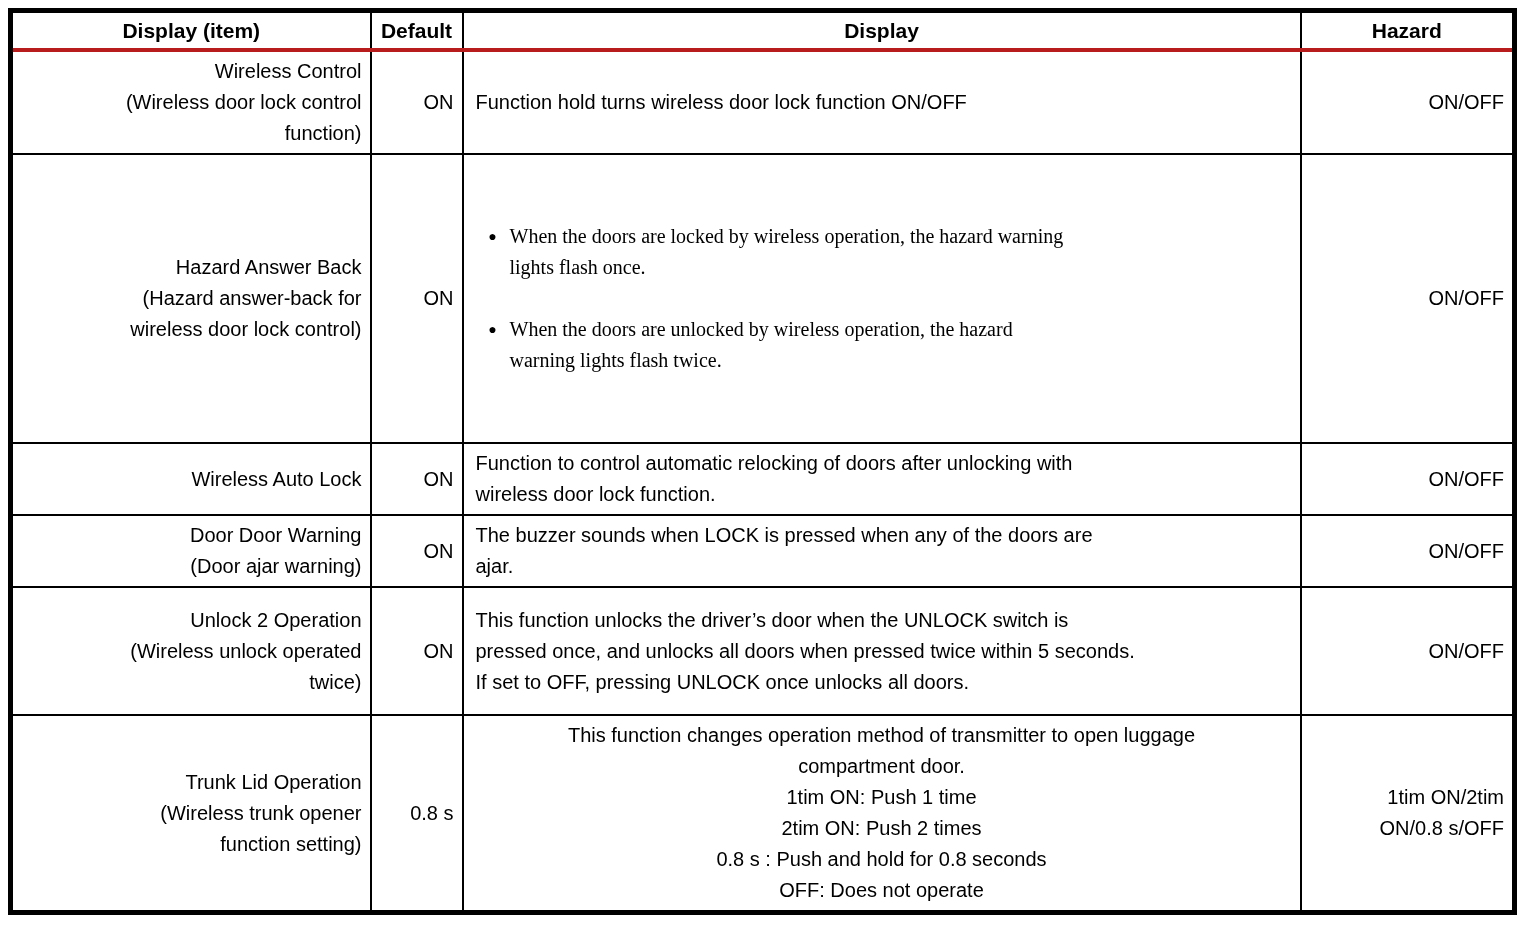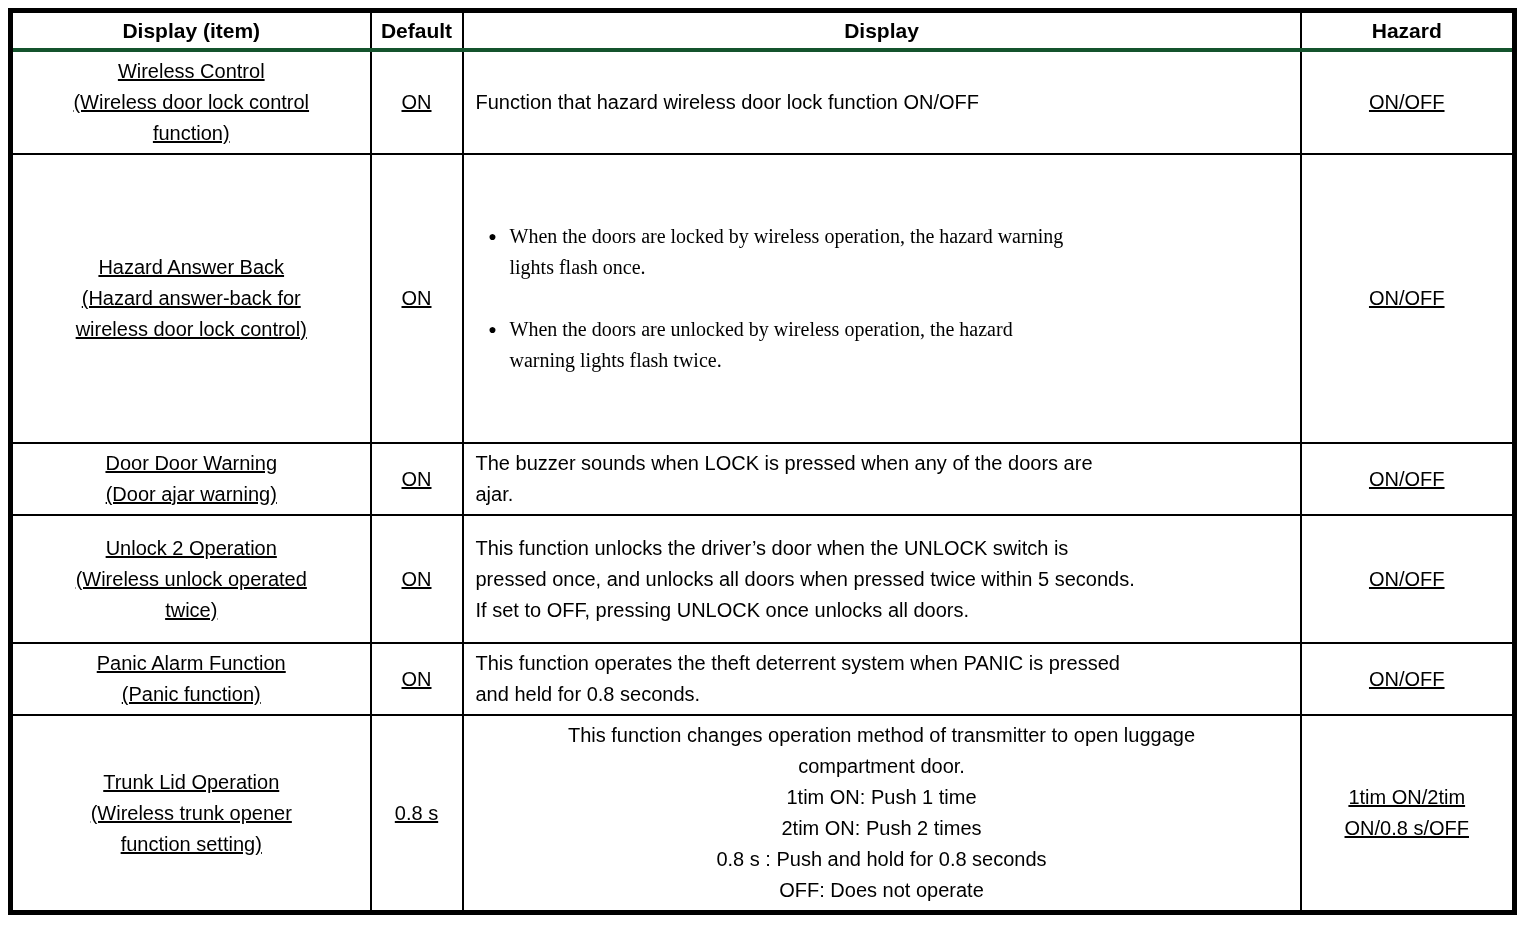--- a/index.html
+++ b/index.html
@@ -36,26 +36,25 @@
     padding: 4px 8px;
     box-sizing: border-box;
     overflow: hidden;
   }
   thead th {
     font-size: 21px;
     font-weight: bold;
     text-align: center;
     height: 36px;
     padding: 2px 4px;
-    border-bottom: 4px solid #14532d;
+    border-bottom: 4px solid #b91c1c;
   }
   td.cell-display, td.cell-default, td.cell-setting {
-    text-align: center;
+    text-align: right;
     white-space: pre-line;
-    text-decoration: underline;
   }
   td.cell-function {
     text-align: left;
     white-space: pre-line;
     padding-left: 12px;
     padding-right: 6px;
   }
   td.cell-function.centered {
     text-align: center;
     padding-left: 6px;
@@ -107,21 +106,21 @@
         <th>Hazard</th>
       </tr>
     </thead>
     <tbody>
 
       <tr class="r1">
         <td class="cell-display">Wireless Control
 (Wireless door lock control
 function)</td>
         <td class="cell-default">ON</td>
-        <td class="cell-function">Function that hazard wireless door lock function ON/OFF</td>
+        <td class="cell-function">Function hold turns wireless door lock function ON/OFF</td>
         <td class="cell-setting">ON/OFF</td>
       </tr>
 
       <tr class="r2">
         <td class="cell-display">Hazard Answer Back
 (Hazard answer-back for
 wireless door lock control)</td>
         <td class="cell-default">ON</td>
         <td class="cell-function">
           <div class="bullet-list">
@@ -133,20 +132,27 @@
             <div class="bullet-item">
               <span class="bullet-marker">●</span>
               <span class="bullet-text">When the doors are unlocked by wireless operation, the hazard
 warning lights flash twice.</span>
             </div>
           </div>
         </td>
         <td class="cell-setting">ON/OFF</td>
       </tr>
 
+      <tr class="r3">
+        <td class="cell-display">Wireless Auto Lock</td>
+        <td class="cell-default">ON</td>
+        <td class="cell-function">Function to control automatic relocking of doors after unlocking with
+wireless door lock function.</td>
+        <td class="cell-setting">ON/OFF</td>
+      </tr>
 
       <tr class="r4">
         <td class="cell-display">Door Door Warning
 (Door ajar warning)</td>
         <td class="cell-default">ON</td>
         <td class="cell-function">The buzzer sounds when LOCK is pressed when any of the doors are
 ajar.</td>
         <td class="cell-setting">ON/OFF</td>
       </tr>
 
@@ -155,28 +161,20 @@
         <td class="cell-display">Unlock 2 Operation
 (Wireless unlock operated
 twice)</td>
         <td class="cell-default">ON</td>
         <td class="cell-function">This function unlocks the driver’s door when the UNLOCK switch is
 pressed once, and unlocks all doors when pressed twice within 5 seconds.
 If set to OFF, pressing UNLOCK once unlocks all doors.</td>
         <td class="cell-setting">ON/OFF</td>
       </tr>
 
-      <tr class="r7">
-        <td class="cell-display">Panic Alarm Function
-(Panic function)</td>
-        <td class="cell-default">ON</td>
-        <td class="cell-function">This function operates the theft deterrent system when PANIC is pressed
-and held for 0.8 seconds.</td>
-        <td class="cell-setting">ON/OFF</td>
-      </tr>
 
       <tr class="r8">
         <td class="cell-display">Trunk Lid Operation
 (Wireless trunk opener
 function setting)</td>
         <td class="cell-default">0.8 s</td>
         <td class="cell-function centered">This function changes operation method of transmitter to open luggage
 compartment door.
 1tim ON: Push 1 time
 2tim ON: Push 2 times

